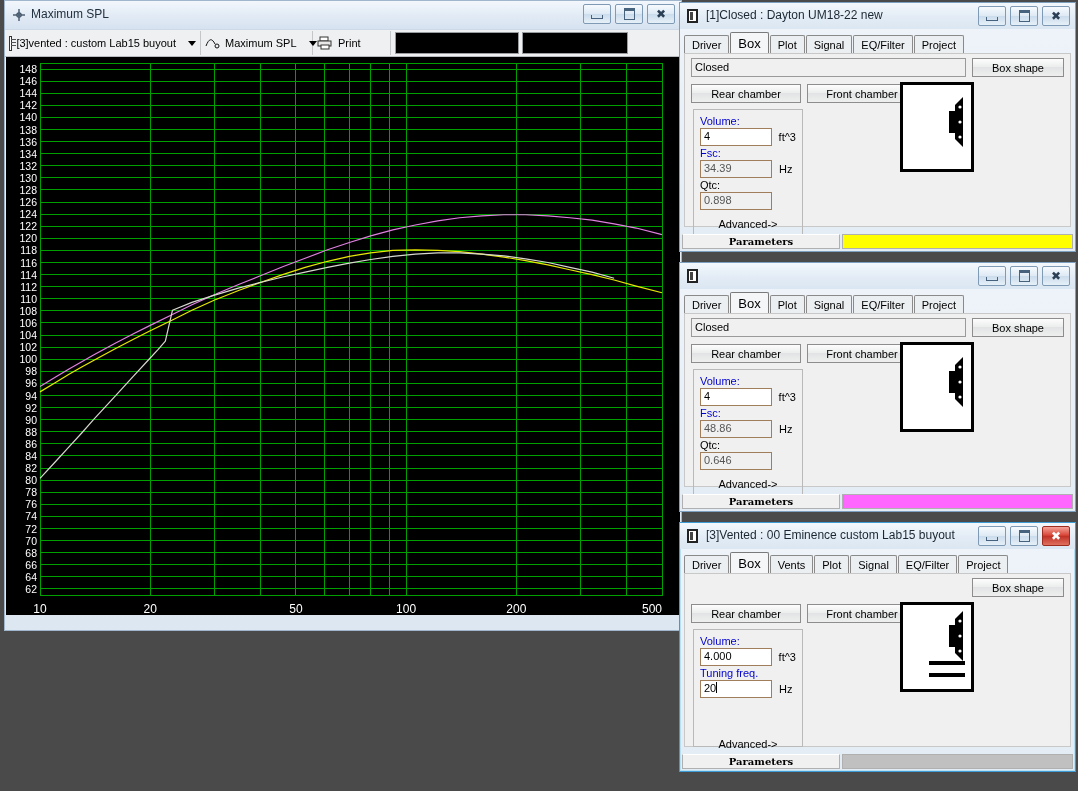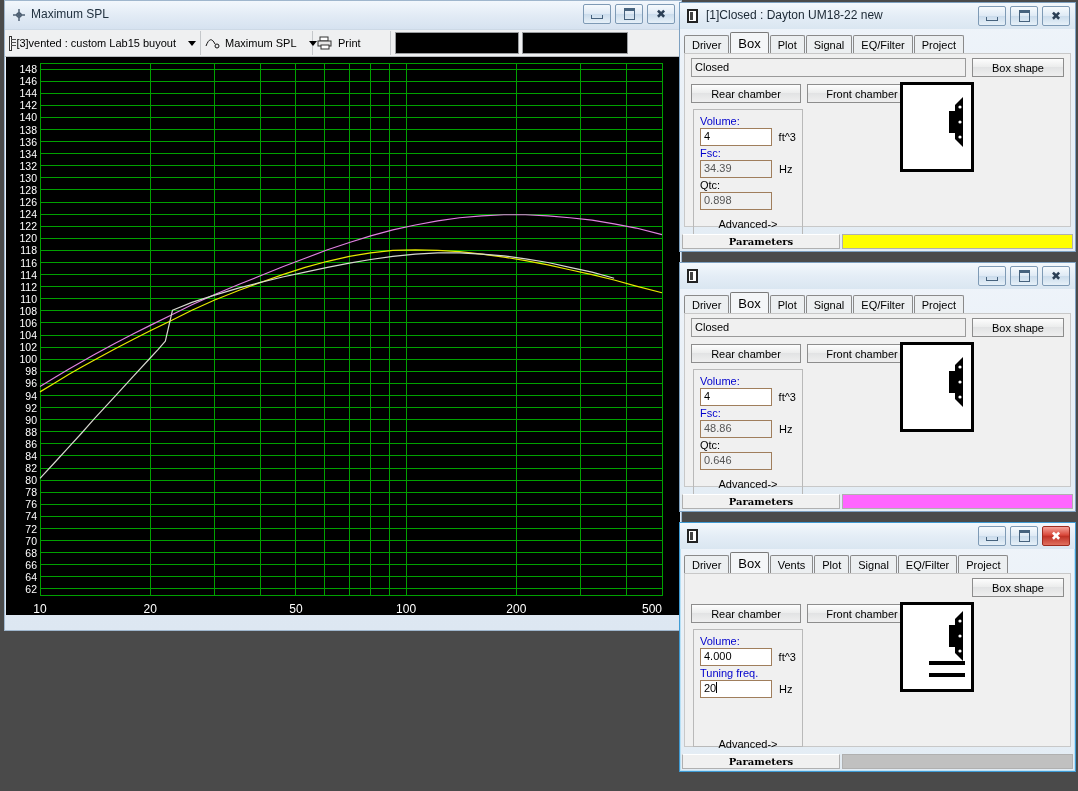--- a/index.html
+++ b/index.html
@@ -465,20 +465,21 @@
     </div>
     <div class="statusbar">
       <div class="sb-cell sb-left">Parameters</div>
       <div class="sb-bar" style="background:#ff66ff;"></div>
     </div>
   </div>
 
   <div class="pwin active" style="left:679px;top:522px;width:397px;height:250px;">
     <div class="pw-title">
       <span class="pw-icon"></span>
+      <span class="pw-cap">[3]Vented : 00 Eminence custom Lab15 buyout</span>
       <div class="pw-btns">
         <div class="wbtn">
             <i class="gl-min"></i>
           </div>
         <div class="wbtn">
             <i class="gl-max"></i>
           </div>
         <div class="wbtn close-active">
             <span class="gl-close">✖</span>
           </div>

